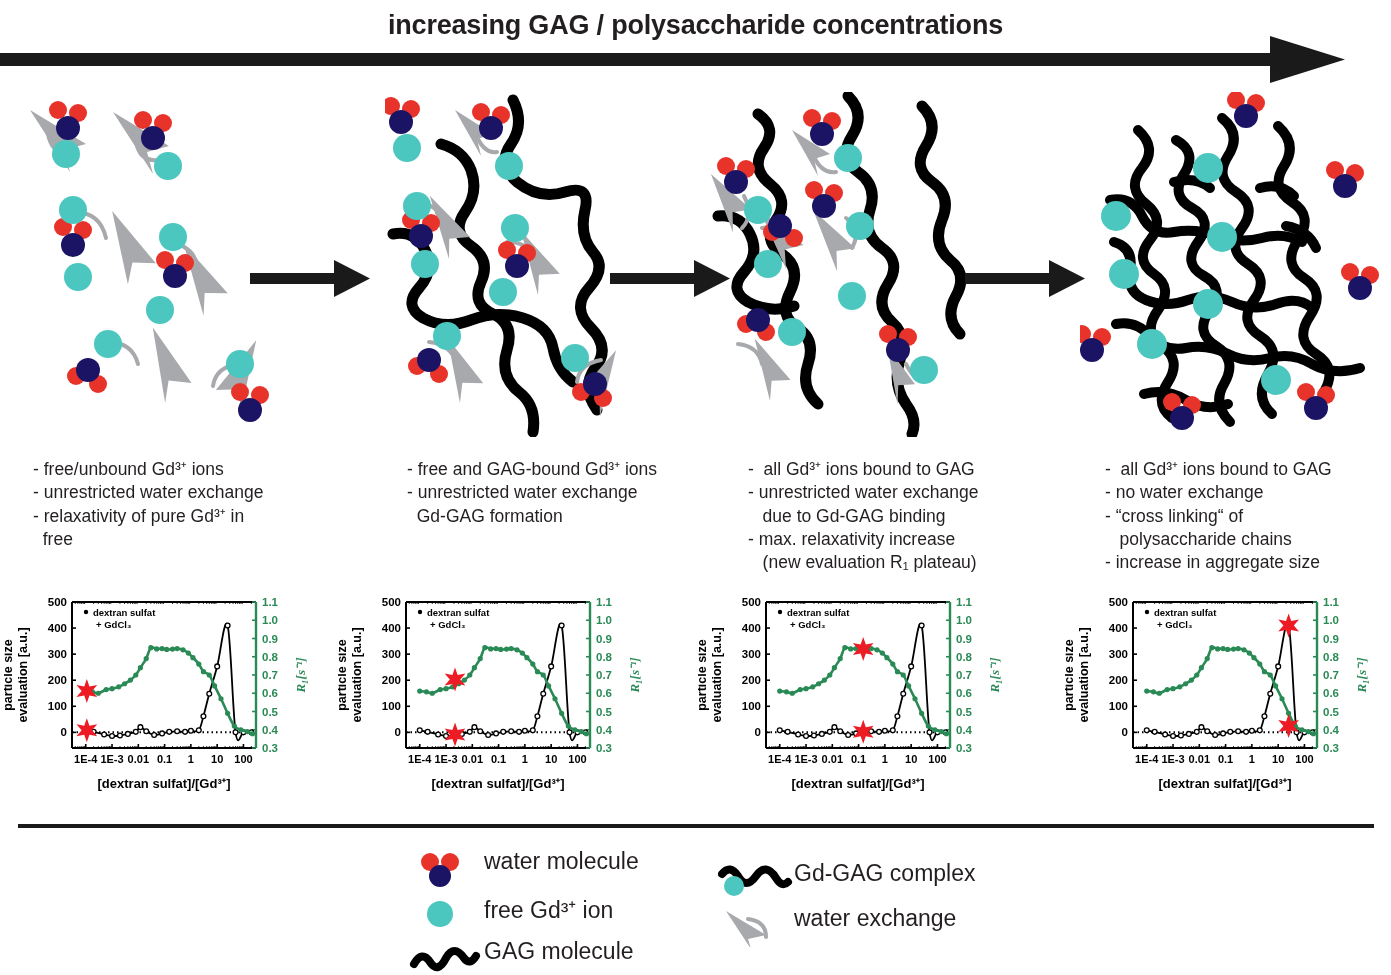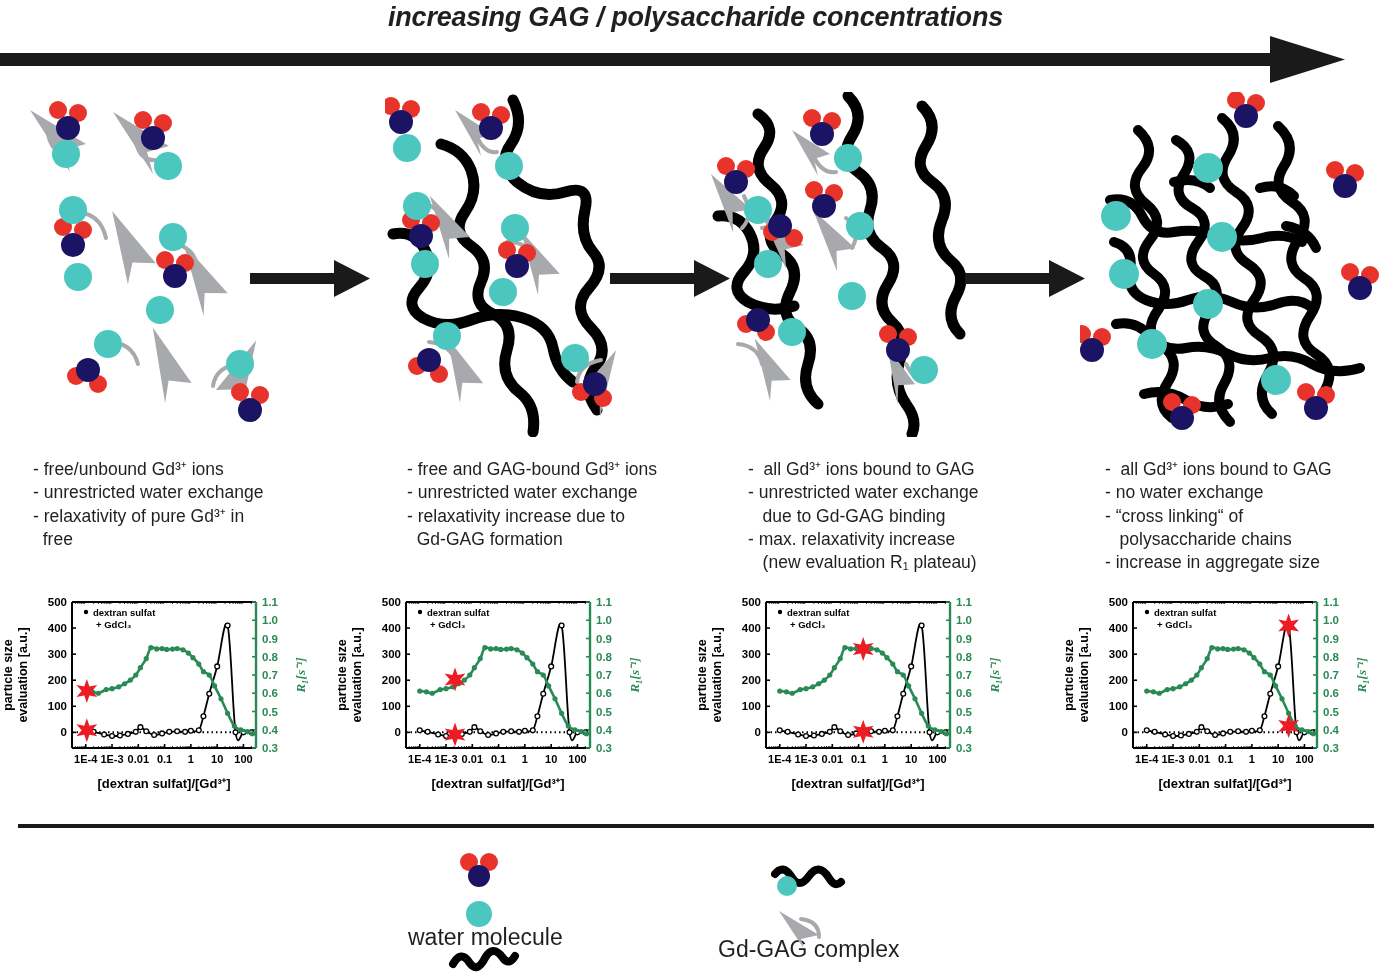--- a/index.html
+++ b/index.html
@@ -7,23 +7,23 @@
     width: 1391px; height: 975px;
     background: #ffffff;
     font-family: "Liberation Sans", sans-serif;
     color: #231f20;
     overflow: hidden;
     position: relative;
   }
 
   
   #header-title {
-    position: absolute; top: 2px; left: 0; width: 1391px;
+    position: absolute; top: 10px; left: 0; width: 1391px;
     text-align: center;
-    font-size: 27px; font-weight: bold; letter-spacing: -0.2px; font-style: italic;
+    font-size: 27px; font-weight: bold; letter-spacing: -0.2px;
   }
   #top-arrow { position: absolute; top: 33px; left: 0; width: 1391px; height: 55px; }
 
   
   .panel-illu { position: absolute; top: 92px; height: 345px; }
   #panel-illu-1 { left: 8px;    width: 300px; }
   #panel-illu-2 { left = 0;     }
   #panel-illu-2 { left: 385px;  width: 275px; }
   #panel-illu-3 { left: 700px;  width: 290px; }
   #panel-illu-4 { left: 1080px; width: 300px; }
@@ -57,21 +57,21 @@
   #divider {
     position: absolute; left: 18px; top: 824px; width: 1356px; height: 4px;
     background: #1a1a1a;
   }
 
   
   #legend { position: absolute; left: 0; top: 848px; width: 1391px; height: 127px; }
   .lg-col { position: absolute; }
   #lg-col-a { left: 408px; top: 0; }
   #lg-col-b { left: 718px; top: 12px; }
-  .lg-row { display: flex; align-items: center; height: 45px; flex-direction: column; }
+  .lg-row { display: flex; align-items: flex-start; height: 45px; }
   .lg-glyph { width: 76px; height: 42px; position: relative; flex: 0 0 76px; }
   .lg-label { font-size: 23px; color: #231f20; white-space: nowrap; }
 </style>
 </head>
 <body>
 
 <div id="header-title">increasing GAG / polysaccharide concentrations</div>
 <svg id="top-arrow" viewBox="0 0 1391 55" preserveAspectRatio="none">
   <rect x="0" y="20" width="1300" height="13" fill="#1a1a1a"></rect>
   <polygon points="1270,3 1270,50 1345,26.5" fill="#1a1a1a"></polygon>
@@ -339,21 +339,20 @@
 
 <div class="bullets" id="bullets-1">
   <span class="li">- free/unbound Gd³⁺ ions</span>
   <span class="li">- unrestricted water exchange</span>
   <span class="li">- relaxativity of pure Gd³⁺ in</span>
   <span class="li">  free</span>
 </div>
 <div class="bullets" id="bullets-2">
   <span class="li">- free and GAG-bound Gd³⁺ ions</span>
   <span class="li">- unrestricted water exchange</span>
-  <span class="li">- relaxativity increase due to</span>
   <span class="li">  Gd-GAG formation</span>
 </div>
 <div class="bullets" id="bullets-3">
   <span class="li">-  all Gd³⁺ ions bound to GAG</span>
   <span class="li">- unrestricted water exchange</span>
   <span class="li">   due to Gd-GAG binding</span>
   <span class="li">- max. relaxativity increase</span>
   <span class="li">   (new evaluation R₁ plateau)</span>
 </div>
 <div class="bullets" id="bullets-4">

